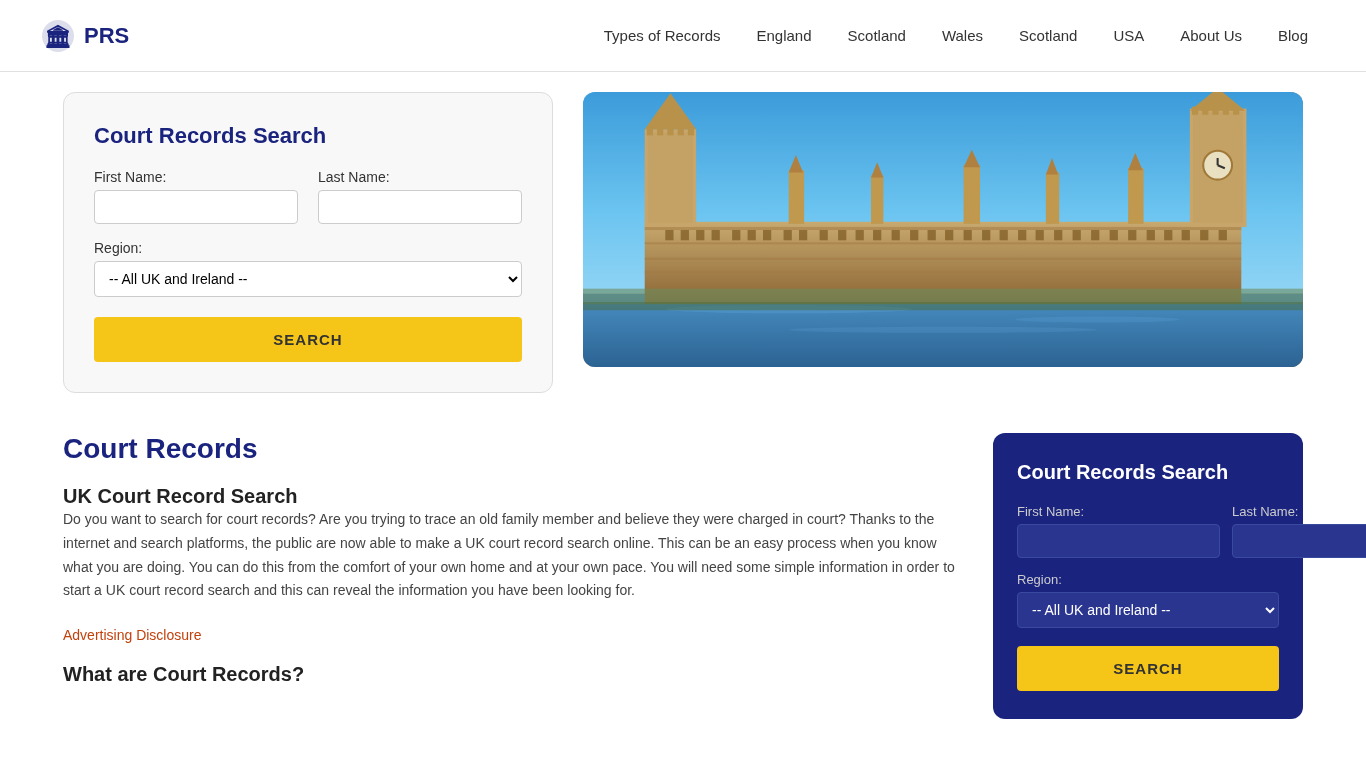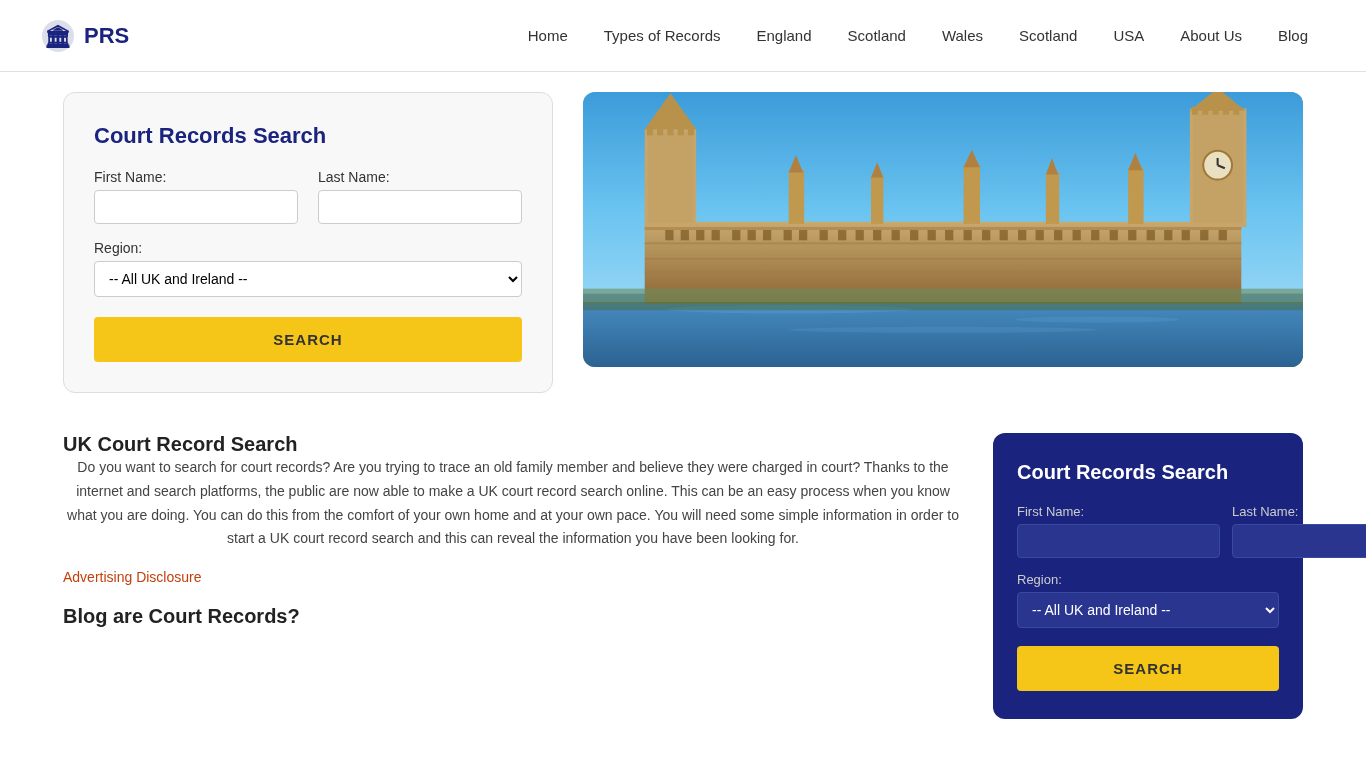--- a/index.html
+++ b/index.html
@@ -163,22 +163,21 @@
     .subsection-title {
       font-size: 20px;
       font-weight: 700;
       color: #222;
       margin-bottom: 0;
     }
     .body-text {
       font-size: 14px;
       line-height: 1.7;
       color: #444;
-      margin-bottom: 18px;
-      text-align: center;
+      margin-bottom: 24px;
     }
     .advertising-disclosure {
       font-size: 14px;
       color: #c2410c;
       text-decoration: none;
       display: block;
       margin-bottom: 20px;
     }
     .what-are-title {
       font-size: 20px;
@@ -264,23 +263,20 @@
 
 <nav>
   <a class="nav-logo" href="#">
     <svg class="nav-logo-icon" viewBox="0 0 36 36">
       <circle cx="18" cy="18" r="16" fill="#1a237e" opacity="0.15"></circle>
       <text x="4" y="26" font-size="22" font-weight="bold" fill="#1a237e">🏛</text>
     </svg>
     <span style="font-size:22px;font-weight:700;color:#1a237e;">PRS</span>
   </a>
   <ul class="nav-links">
-    <li>
-        <a href="#">Home</a>
-      </li>
     <li>
         <a href="#">Types of Records</a>
       </li>
     <li>
         <a href="#">England</a>
       </li>
     <li>
         <a href="#">Scotland</a>
       </li>
     <li>
@@ -436,24 +432,25 @@
           <rect x="0" y="195" width="700" height="15" fill="#6a8c5e" opacity="0.6"></rect>
           <rect x="0" y="208" width="700" height="8" fill="#4a6c3e" opacity="0.5"></rect>
         </svg>
       </div>
     </div>
   </div>
 
   <div class="bottom-section">
 
     <div class="main-content">
+      <h1 class="section-title">Court Records</h1>
       <h2 class="subsection-title">UK Court Record Search</h2>
       <p class="body-text">Do you want to search for court records? Are you trying to trace an old family member and believe they were charged in court? Thanks to the internet and search platforms, the public are now able to make a UK court record search online. This can be an easy process when you know what you are doing. You can do this from the comfort of your own home and at your own pace. You will need some simple information in order to start a UK court record search and this can reveal the information you have been looking for.</p>
       <a href="#" class="advertising-disclosure">Advertising Disclosure</a>
-      <h2 class="what-are-title">Blog are Court Records?</h2>
+      <h2 class="what-are-title">What are Court Records?</h2>
     </div>
 
     <div class="sidebar-card">
       <div class="sidebar-card-title">Court Records Search</div>
       <div class="sidebar-form-row">
         <div class="sidebar-form-group">
           <label>First Name:</label>
           <input type="text" style="">
         </div>
         <div class="sidebar-form-group">

